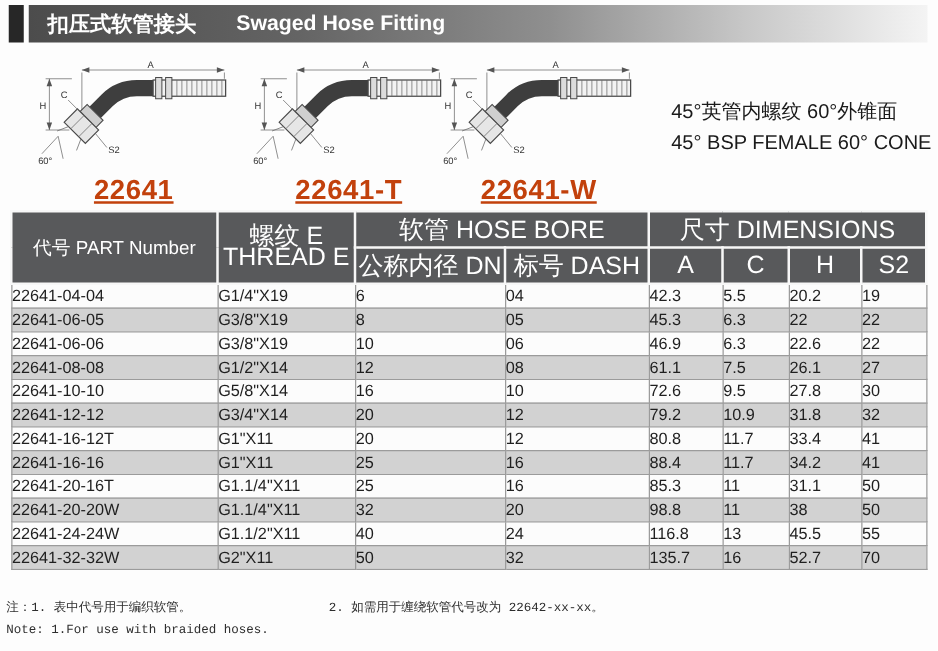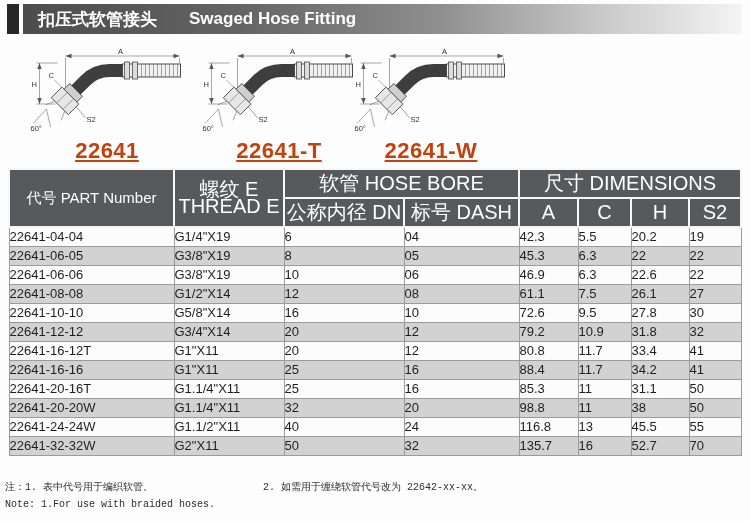--- a/index.html
+++ b/index.html
@@ -168,20 +168,24 @@
     <text x="57" y="74">S2</text>
     <path class="thin" d="M56 70 L47 59"></path>
 
     <path class="thin" d="M17 61 L4 75 M17 61 L21 79"></path>
     <text x="1" y="83">60°</text>
   </svg>
 </div>
     <div class="caption">22641-W</div>
   </div>
 
+  <div class="description">
+    <div>45°英管内螺纹 60°外锥面</div>
+    <div>45° BSP FEMALE 60° CONE</div>
+  </div>
 
   <table class="spec">
     <colgroup>
       <col style="width:165px">
         <col style="width:110px">
         <col style="width:120px">
         <col style="width:115px">
       <col style="width:59px">
         <col style="width:53px">
         <col style="width:58px">

